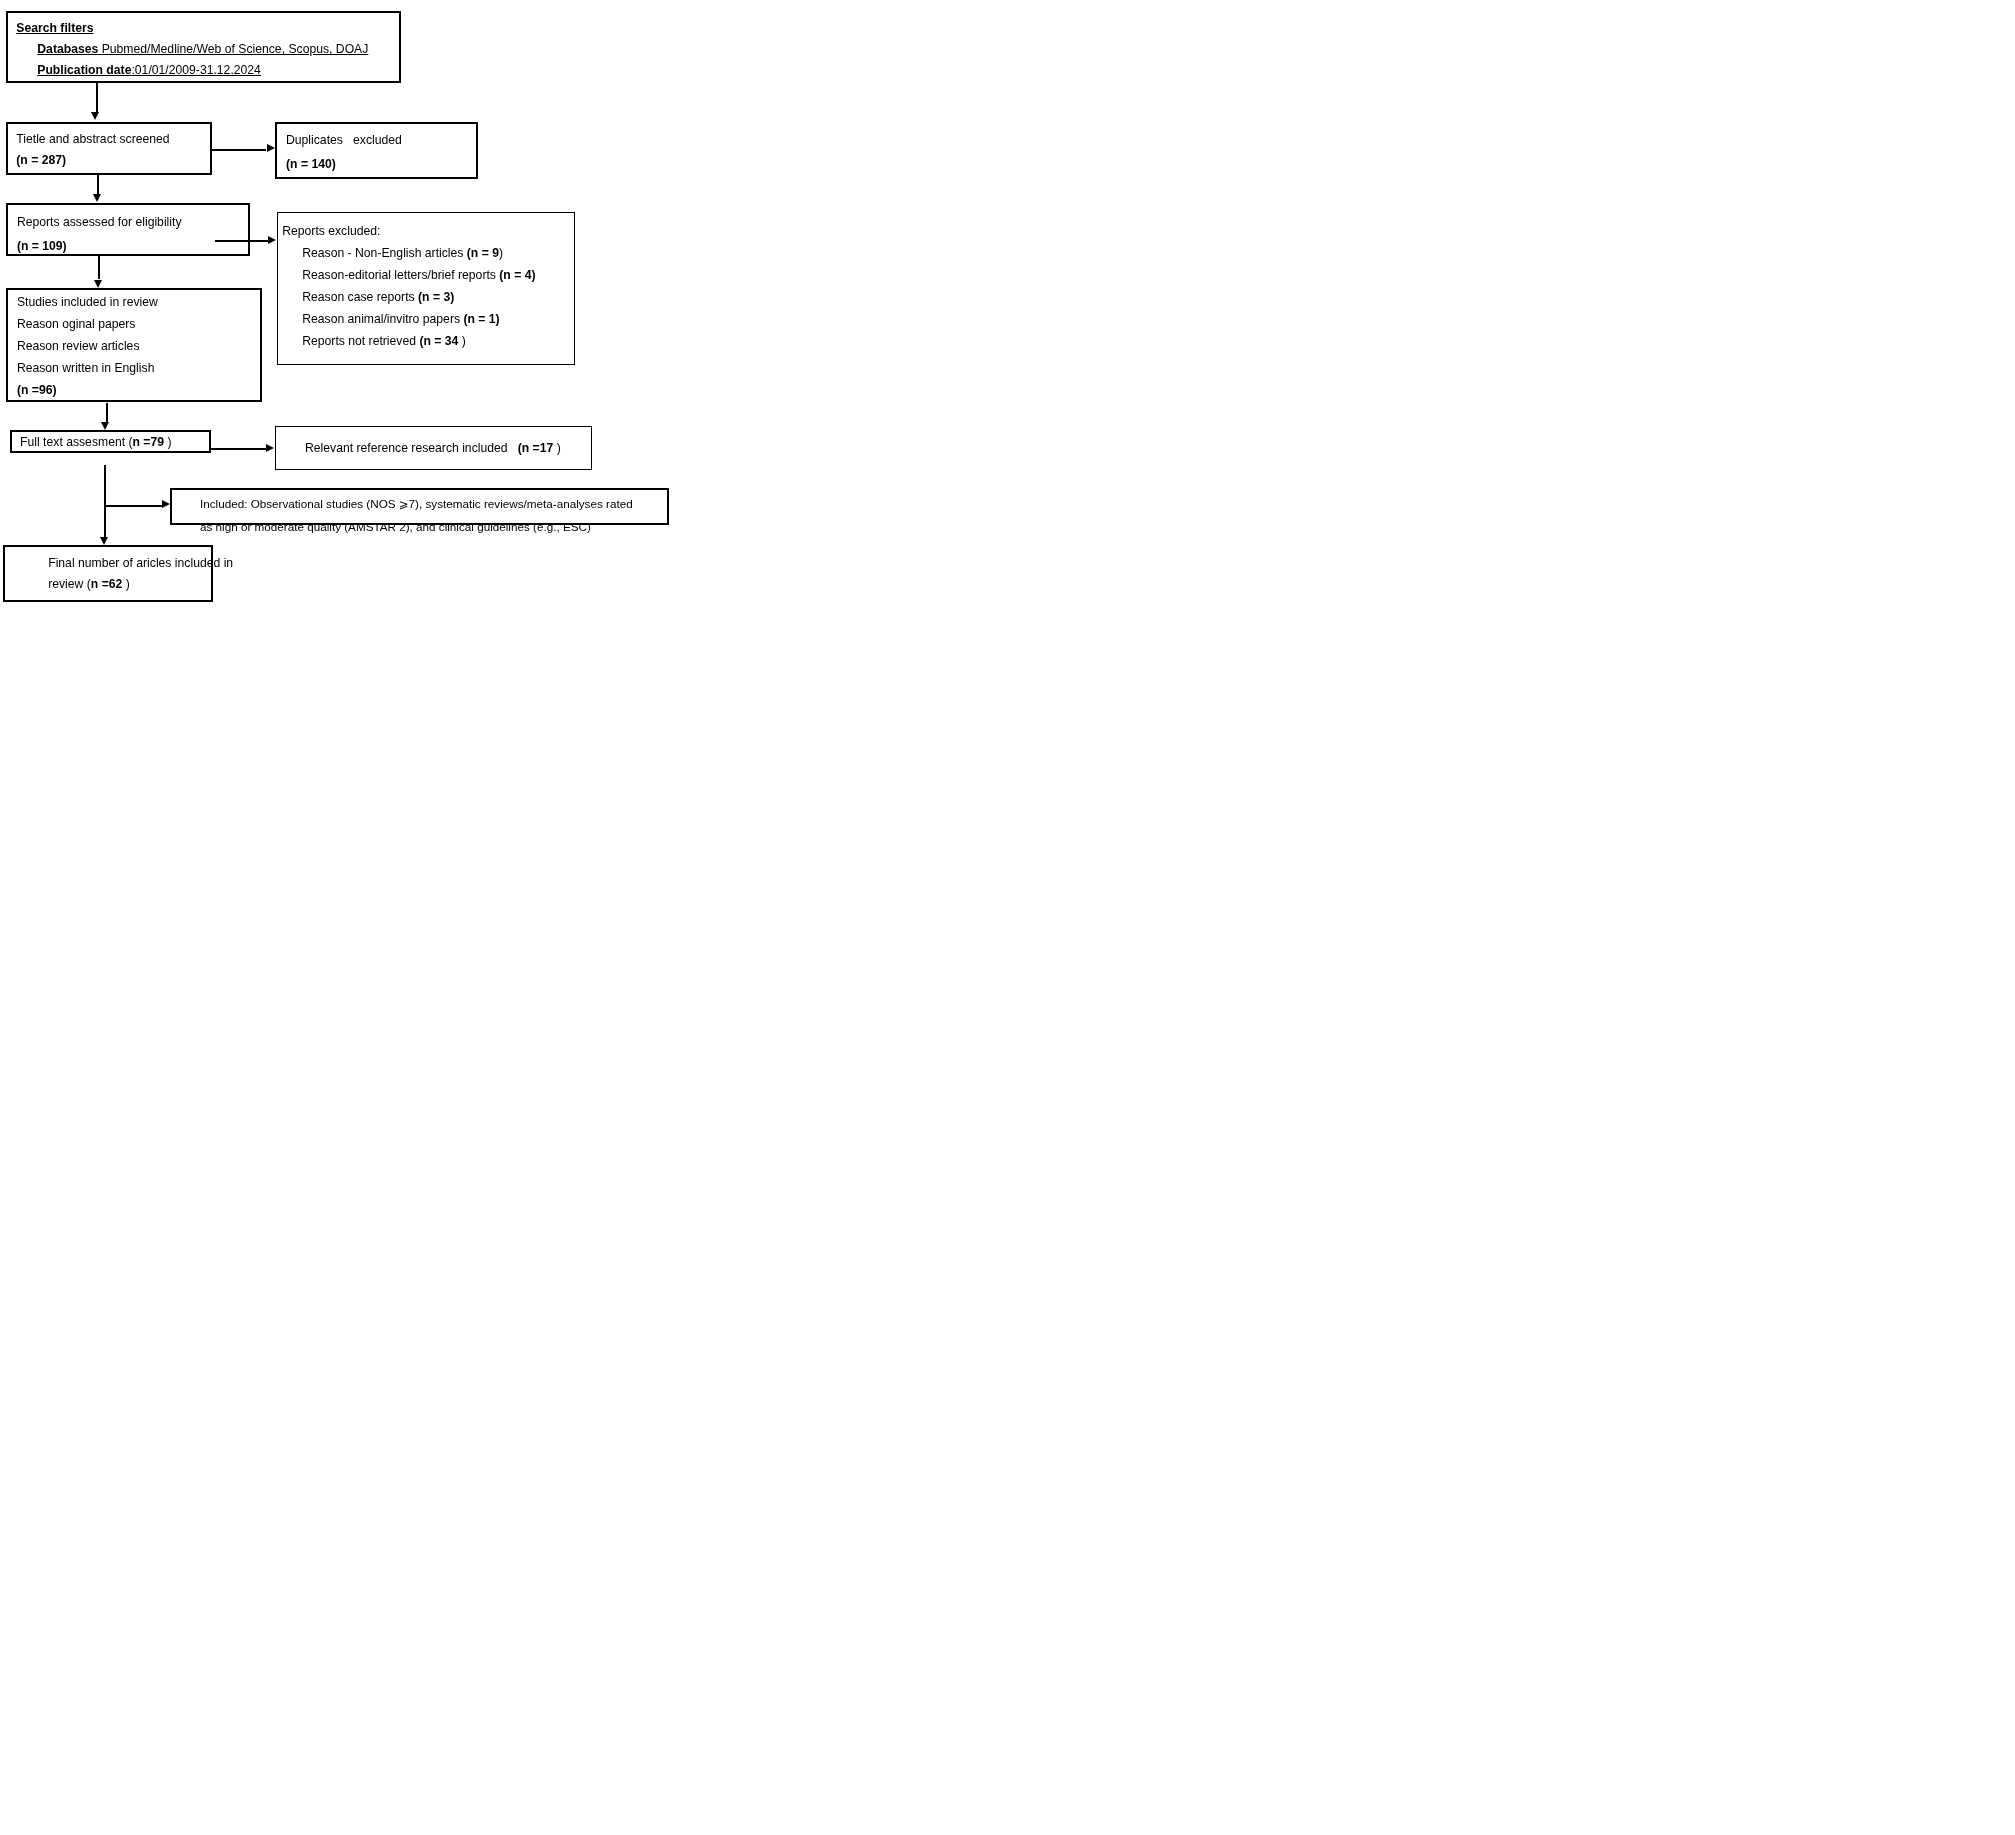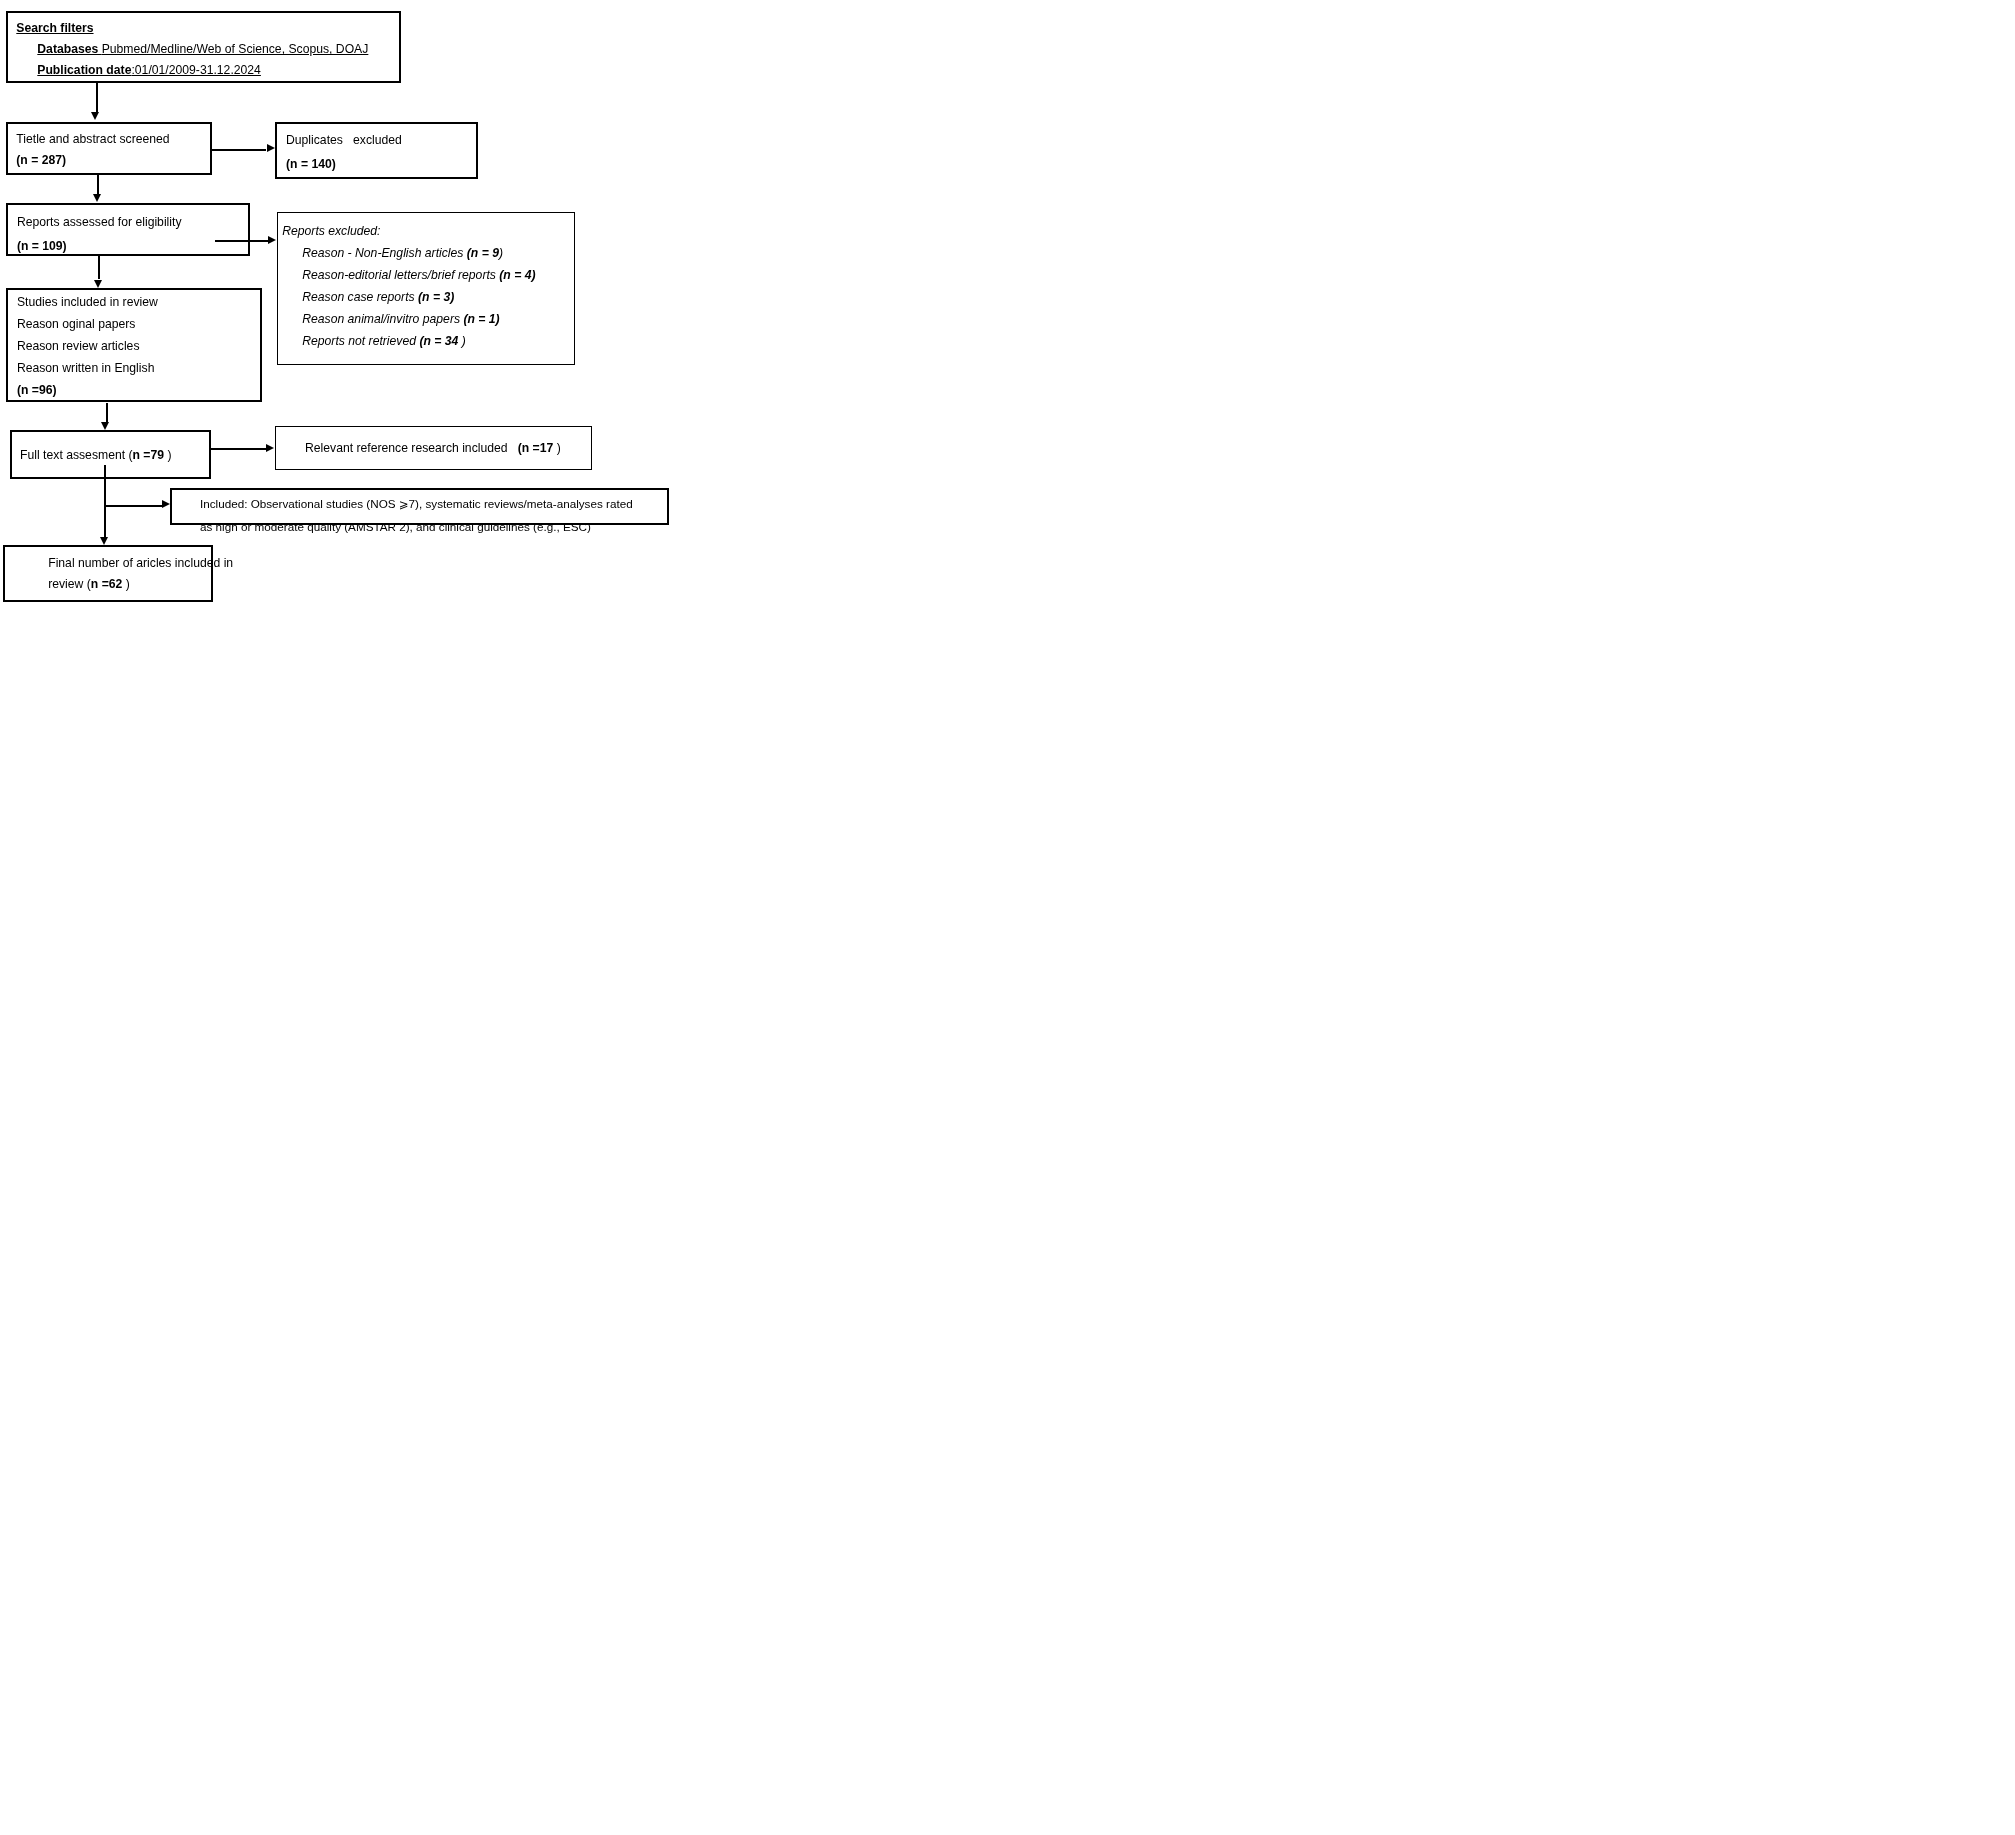--- a/index.html
+++ b/index.html
@@ -96,21 +96,21 @@
 
   <div class="box" id="box-reports" style="left:6.4px;top:203px;width:244px;height:53px;">
       <div class="line">
         <span>Reports assessed for eligibility</span>
       </div>
       <div class="line">
         <span class="b">(n = 109)</span>
       </div>
     </div>
 
-  <div class="box thin" id="box-excluded" style="left:277px;top:212px;width:298px;height:153px;font-style:italic;">
+  <div class="box thin" id="box-excluded" style="left:277px;top:212px;width:298px;height:153px;">
       <div class="line">
         <span>Reports excluded:</span>
       </div>
       <div class="line indent">
         <span>Reason - Non-English articles </span>
         <span class="b">(n = 9</span>
         <span>)</span>
       </div>
       <div class="line indent">
         <span>Reason-editorial letters/brief reports </span>
@@ -142,21 +142,21 @@
         <span>Reason review articles</span>
       </div>
       <div class="line">
         <span>Reason written in English</span>
       </div>
       <div class="line">
         <span class="b">(n =96)</span>
       </div>
     </div>
 
-  <div class="box" id="box-fulltext" style="left:9.6px;top:430px;width:201px;height:49px;align-items:center;">
+  <div class="box" id="box-fulltext" style="left:9.6px;top:430px;width:201px;height:23px;align-items:center;">
       <div class="line">
         <span>Full text assesment (</span>
         <span class="b">n =79</span>
         <span> )</span>
       </div>
     </div>
 
   <div class="box thin" id="box-relevant" style="left:275px;top:426px;width:317px;height:44px;">
       <div class="line">
         <span>Relevant reference research included &nbsp;&nbsp;</span>

